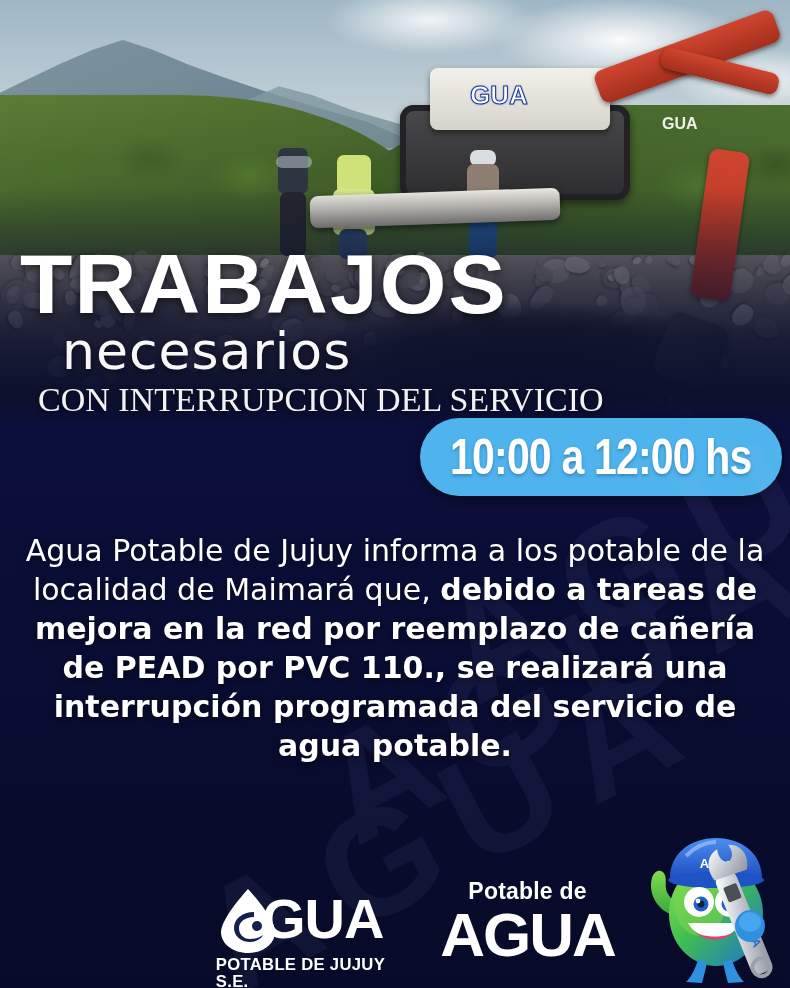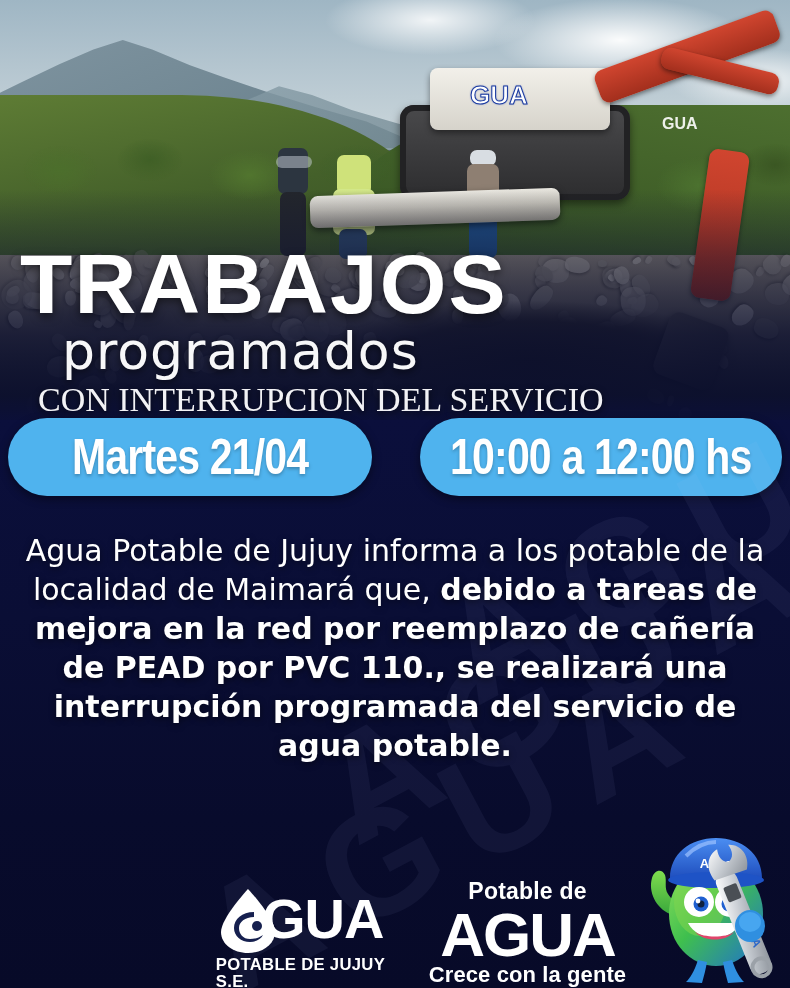--- a/index.html
+++ b/index.html
@@ -500,34 +500,31 @@
 
     <div class="pipe pipe-main"></div>
     <div class="pipe pipe-b"></div>
 
     <div class="photo-fade"></div>
   </div>
 
 
   <div class="headline">
     <div class="hl-main">TRABAJOS</div>
-    <div class="hl-sub">programados</div>
+    <div class="hl-sub">necesarios</div>
     <div class="hl-third">CON INTERRUPCION DEL SERVICIO</div>
   </div>
 
   <div class="body-bg"></div>
   <div class="watermark">
     <div class="wm-txt wm1">AGUA</div>
     <div class="wm-txt wm2">AGUA</div>
     <div class="wm-txt wm3">AGUA</div>
   </div>
 
-  <div class="pill pill-date">
-    <span>Martes 21/04</span>
-  </div>
   <div class="pill pill-time">
     <span>10:00 a 12:00 hs</span>
   </div>
 
   <div class="content">
     <div class="para para1"><span>Agua Potable de Jujuy informa a los potable de la localidad de Maimará que, </span><b>debido a tareas de mejora en la red por reemplazo de cañería de PEAD por PVC 110., se realizará una interrupción programada del servicio de agua potable.</b></div>
   </div>
 
   <div class="logo-agua">
     <div class="agua-row">
@@ -538,21 +535,20 @@
         <circle cx="41" cy="38" r="5" fill="#16204f"></circle>
       </svg>
       <div class="agua-word">GUA</div>
     </div>
     <div class="agua-sub">POTABLE DE JUJUY S.E.</div>
   </div>
 
   <div class="logo-jujuy">
     <div class="j-top">Potable de</div>
     <div class="j-main">AGUA</div>
-    <div class="j-sub">Crece con la gente</div>
   </div>
 
   <svg class="mascot" viewBox="0 0 150 166">
     <defs>
       <linearGradient id="gBody" x1="0" y1="0" x2="1" y2="1">
         <stop offset="0%" stop-color="#8fe05a"></stop>
         <stop offset="45%" stop-color="#3fbf4e"></stop>
         <stop offset="100%" stop-color="#1f6fd0"></stop>
       </linearGradient>
       <linearGradient id="gHat" x1="0" y1="0" x2="0" y2="1">

